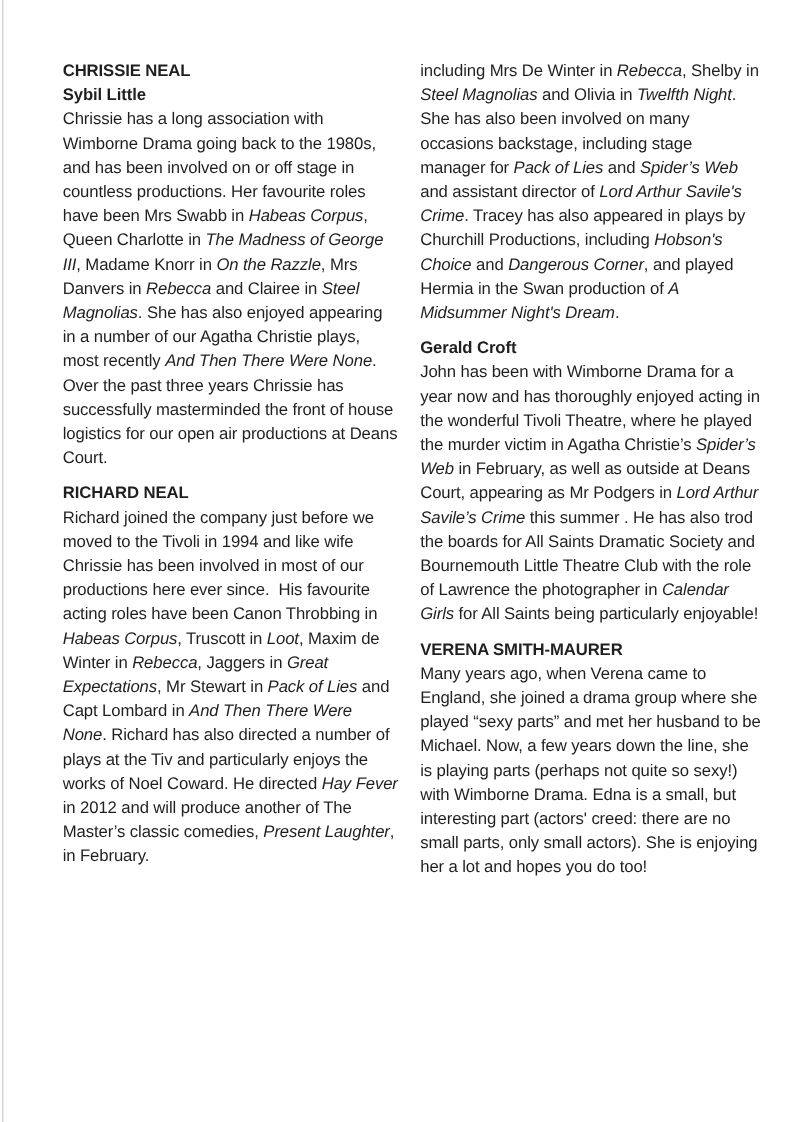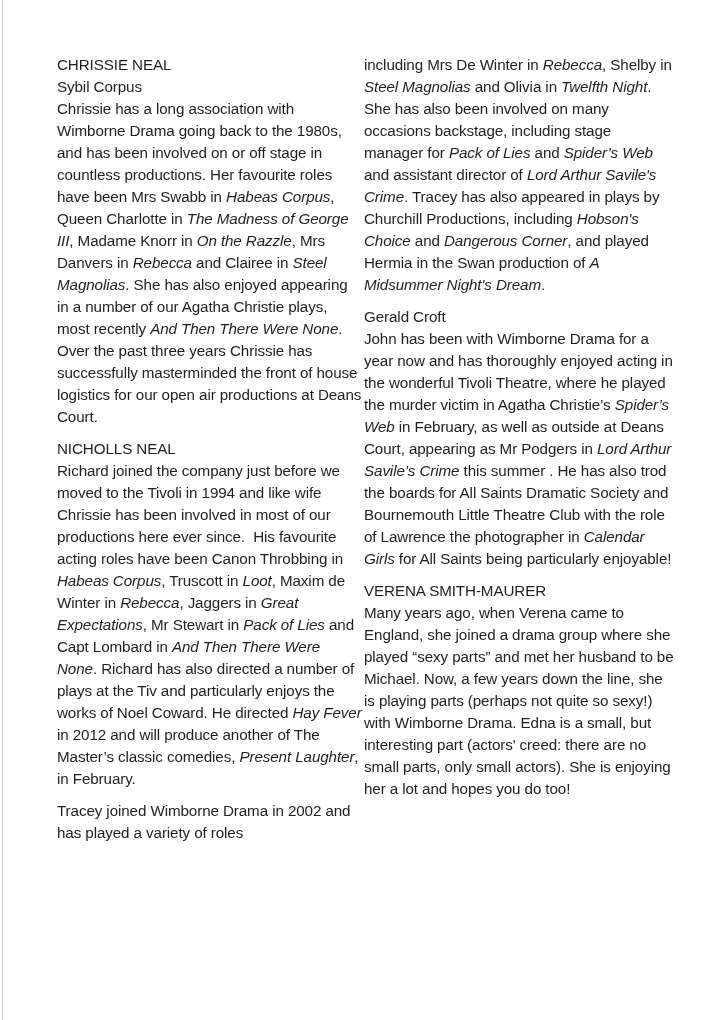--- a/index.html
+++ b/index.html
@@ -24,50 +24,49 @@
       background: #c8c8c8;
     }
     .column {
       position: absolute;
       top: 54px;
       font-size: 15.2px;
       line-height: 22px;
       letter-spacing: -0.1px;
     }
     .col-left { left: 57px; width: 305px; }
-    .col-right { left: 364px; width: 310px; }
+    .col-right { left: 382px; width: 310px; }
     .bio { margin: 0 0 10px 0; }
     .bio-name, .bio-role {
-      font-weight: normal;
+      font-weight: bold;
       display: block;
     }
     .bio-text { display: block; }
     .bio-text i { font-style: italic; }
     .seg { white-space: pre-wrap; }
   </style>
 </head>
 <body>
 
 <div class="page-edge"></div>
 
 <div class="column col-left">
 
   <div class="bio">
     <span class="bio-name">CHRISSIE NEAL</span>
-    <span class="bio-role">Sybil Corpus</span>
+    <span class="bio-role">Sybil Little</span>
     <span class="bio-text"><span class="seg">Chrissie has a long association with Wimborne Drama going back to the 1980s, and has been involved on or off stage in countless productions. Her favourite roles have been Mrs Swabb in </span><i class="seg">Habeas Corpus</i><span class="seg">, Queen Charlotte in </span><i class="seg">The Madness of George III</i><span class="seg">, Madame Knorr in </span><i class="seg">On the Razzle</i><span class="seg">, Mrs Danvers in </span><i class="seg">Rebecca</i><span class="seg"> and Clairee in </span><i class="seg">Steel Magnolias</i><span class="seg">. She has also enjoyed appearing in a number of our Agatha Christie plays, most recently </span><i class="seg">And Then There Were None</i><span class="seg">. Over the past three years Chrissie has successfully masterminded the front of house logistics for our open air productions at Deans Court.</span></span>
   </div>
 
   <div class="bio">
-    <span class="bio-name">NICHOLLS NEAL</span>
+    <span class="bio-name">RICHARD NEAL</span>
     <span class="bio-text"><span class="seg">Richard joined the company just before we moved to the Tivoli in 1994 and like wife Chrissie has been involved in most of our productions here ever since.  His favourite acting roles have been Canon Throbbing in </span><i class="seg">Habeas Corpus</i><span class="seg">, Truscott in </span><i class="seg">Loot</i><span class="seg">, Maxim de Winter in </span><i class="seg">Rebecca</i><span class="seg">, Jaggers in </span><i class="seg">Great Expectations</i><span class="seg">, Mr Stewart in </span><i class="seg">Pack of Lies</i><span class="seg"> and Capt Lombard in </span><i class="seg">And Then There Were None</i><span class="seg">. Richard has also directed a number of plays at the Tiv and particularly enjoys the works of Noel Coward. He directed </span><i class="seg">Hay Fever</i><span class="seg"> in 2012 and will produce another of The Master’s classic comedies, </span><i class="seg">Present Laughter</i><span class="seg">, in February.</span></span>
   </div>
 
   <div class="bio">
-    <span class="bio-text"><span class="seg">Tracey joined Wimborne Drama in 2002 and has played a variety of roles</span></span>
   </div>
 </div>
 
 <div class="column col-right" style="top:54px;">
 
   <div class="bio">
     <span class="bio-text"><span class="seg">including Mrs De Winter in </span><i class="seg">Rebecca</i><span class="seg">, Shelby in </span><i class="seg">Steel Magnolias</i><span class="seg"> and Olivia in </span><i class="seg">Twelfth Night</i><span class="seg">. She has also been involved on many occasions backstage, including stage manager for </span><i class="seg">Pack of Lies</i><span class="seg"> and </span><i class="seg">Spider’s Web</i><span class="seg"> and assistant director of </span><i class="seg">Lord Arthur Savile's Crime</i><span class="seg">. Tracey has also appeared in plays by Churchill Productions, including </span><i class="seg">Hobson's Choice</i><span class="seg"> and </span><i class="seg">Dangerous Corner</i><span class="seg">, and played Hermia in the Swan production of </span><i class="seg">A Midsummer Night's Dream</i><span class="seg">.</span></span>
   </div>
 
   <div class="bio">

